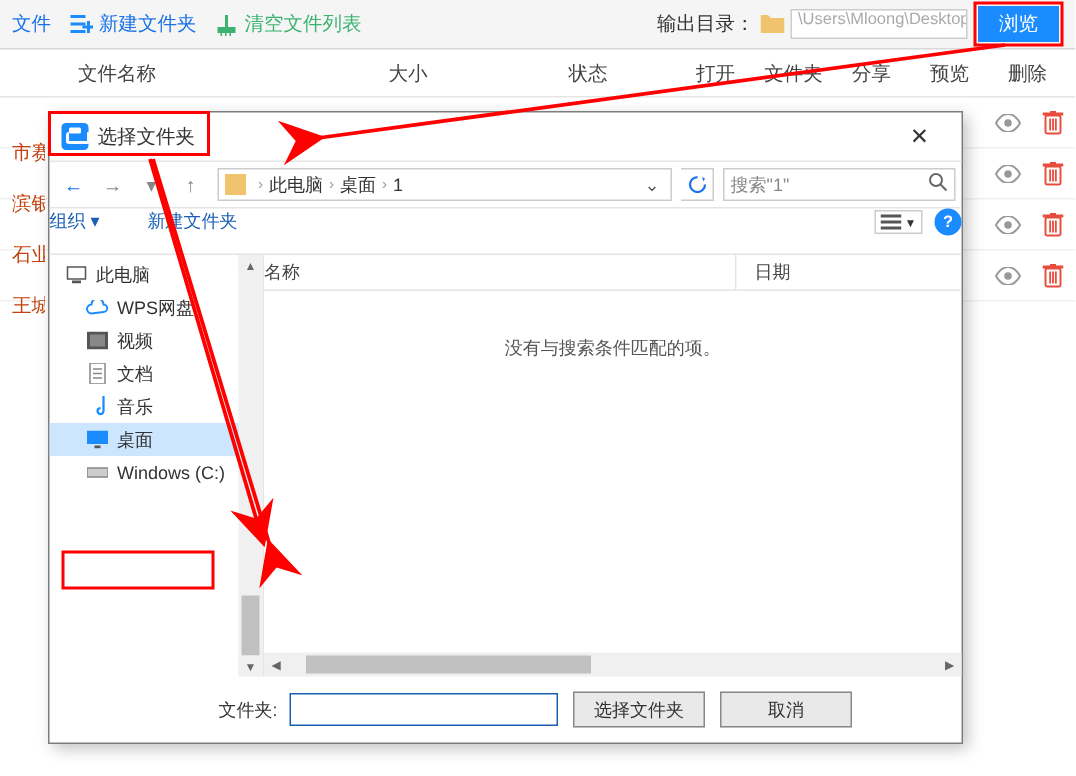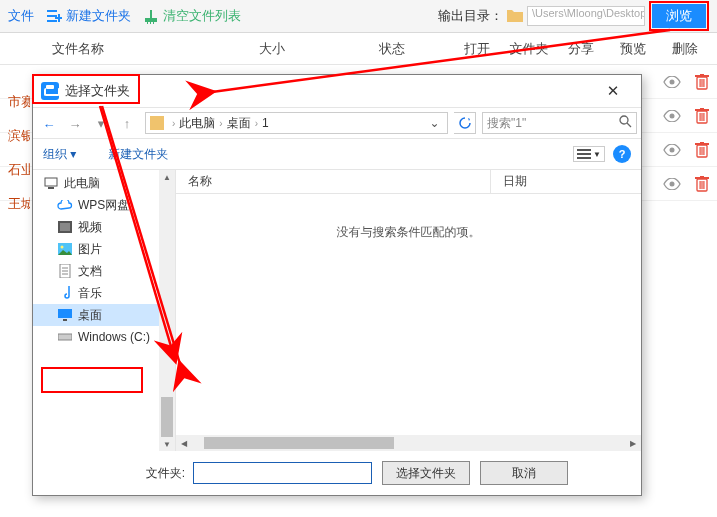--- a/index.html
+++ b/index.html
@@ -43,42 +43,42 @@
   .nav-btn { width: 24px; height: 24px; display:flex; align-items:center; justify-content:center; color:#888; cursor:pointer; }
   .nav-btn.active { color:#1a73e8; }
   .breadcrumb { flex: 1; height: 22px; border: 1px solid #ccc; background: #fff; display: flex; align-items: center; padding: 0 4px; margin: 0 4px; font-size: 12px; }
   .breadcrumb .bc-icn { width:14px; height:14px; background:#f0c36d; margin-right:4px; }
   .breadcrumb .sep { color:#999; margin: 0 4px; font-size:10px; }
   .bc-dd { color:#555; margin-left:auto; display:flex; align-items:center; gap:4px; }
   .refresh-btn { width:22px; height:22px; border:1px solid #ccc; border-left:none; display:flex; align-items:center; justify-content:center; cursor:pointer; }
   .search-box { width: 155px; height: 22px; border: 1px solid #ccc; display: flex; align-items: center; padding: 0 4px; margin-left: 4px; font-size:12px; color:#888; }
   .search-box .srch-icn { margin-left:auto; color:#666; }
 
-  .dlg-toolbar { height: 30px; display:flex; align-items:center; padding: 0 10px; gap: 32px; font-size:12px; }
+  .dlg-toolbar { height: 30px; display:flex; align-items:flex-start; padding: 0 0; gap: 32px; font-size:12px; }
   .dlg-toolbar .org { color:#1a5fb4; cursor:pointer; }
   .dlg-toolbar .newf { color:#1a5fb4; cursor:pointer; }
   .dlg-toolbar .right { margin-left:auto; display:flex; align-items:center; gap:8px;}
   .view-dd { border:1px solid #ccc; padding:1px 3px; display:flex; align-items:center; cursor:pointer;}
   .help-icn { width:18px; height:18px; border-radius:50%; background:#1a8cff; color:#fff; display:flex; align-items:center; justify-content:center; font-size:11px; font-weight:bold; cursor:pointer;}
 
   .dlg-body { flex:1; display:flex; border-top:1px solid #e5e5e5; min-height:0; }
   .tree { width:143px; border-right:1px solid #e5e5e5; overflow:hidden; position:relative; font-size:12px; }
   .tree-inner { padding: 2px 0; }
   .tree-item { height:22px; display:flex; align-items:center; padding-left:10px; gap:5px; cursor:pointer; }
   .tree-item.sub { padding-left: 24px; }
   .tree-item.sel { background:#cde6ff; }
   .ti-icn { width:16px; height:16px; display:flex; align-items:center; justify-content:center; flex-shrink:0; }
   .tree-scroll { position:absolute; right:0; top:0; bottom:0; width:16px; background:#f0f0f0; }
   .tree-scroll .thumb { position:absolute; left:2px; right:2px; height:40px; background:#c0c0c0; bottom:14px; }
   .tree-scroll .arr { position:absolute; left:0; right:0; height:14px; background:#f0f0f0; display:flex; align-items:center; justify-content:center; font-size:8px; color:#666;}
   .tree-scroll .arr.up{top:0;} .tree-scroll .arr.dn{bottom:0;}
 
   .content { flex:1; display:flex; flex-direction:column; position:relative; }
   .content-hdr { height:24px; border-bottom:1px solid #e5e5e5; display:flex; align-items:center; font-size:12px; color:#444; }
-  .content-hdr .ch-name { width:315px; padding-left:12px; border-right:1px solid #e5e5e5; height:100%; display:flex; align-items:center; }
+  .content-hdr .ch-name { width:315px; border-right:1px solid #e5e5e5; height:100%; display:flex; align-items:center; }
   .content-hdr .ch-date { flex:1; padding-left:12px; }
   .content-empty { flex:1; display:flex; justify-content:center; padding-top:30px; font-size:12px; color:#555; }
   .content-hscroll { height:16px; background:#f0f0f0; display:flex; align-items:center; }
   .content-hscroll .arr { width:16px; text-align:center; font-size:8px; color:#666;}
   .content-hscroll .track { flex:1; position:relative; height:100%; }
   .content-hscroll .thumb { position:absolute; left:12px; width:190px; top:2px; bottom:2px; background:#c0c0c0; }
 
   .dlg-footer { padding: 10px 12px; display:flex; flex-direction:row; gap:10px; }
   .folder-row { display:flex; align-items:center; gap:8px; }
   .folder-row label { font-size:12px; width:50px; text-align:right; margin-left:90px;}
@@ -313,30 +313,20 @@
           <span class="ti-icn">
               <svg width="14" height="12" viewBox="0 0 14 12">
                 <rect x="0" y="0" width="14" height="12" fill="#555"></rect>
                 <rect x="2" y="2" width="10" height="8" fill="#888"></rect>
               </svg>
             </span>
           <span>视频</span>
         </div>
         <div class="tree-item sub">
           <span class="ti-icn">
-              <svg width="14" height="12" viewBox="0 0 14 12">
-                <rect x="0" y="0" width="14" height="12" fill="#4fc3f7"></rect>
-                <circle cx="4" cy="4" r="1.5" fill="#fff176"></circle>
-                <path d="M0 12 l5-5 4 3 2-2 3 4 z" fill="#388e3c"></path>
-              </svg>
-            </span>
-          <span>图片</span>
-        </div>
-        <div class="tree-item sub">
-          <span class="ti-icn">
               <svg width="12" height="14" viewBox="0 0 12 14">
                 <rect x="1" y="0" width="10" height="14" fill="#fff" stroke="#888"></rect>
                 <line x1="3" y1="4" x2="9" y2="4" stroke="#888"></line>
                 <line x1="3" y1="7" x2="9" y2="7" stroke="#888"></line>
                 <line x1="3" y1="10" x2="9" y2="10" stroke="#888"></line>
               </svg>
             </span>
           <span>文档</span>
         </div>
         <div class="tree-item sub">

